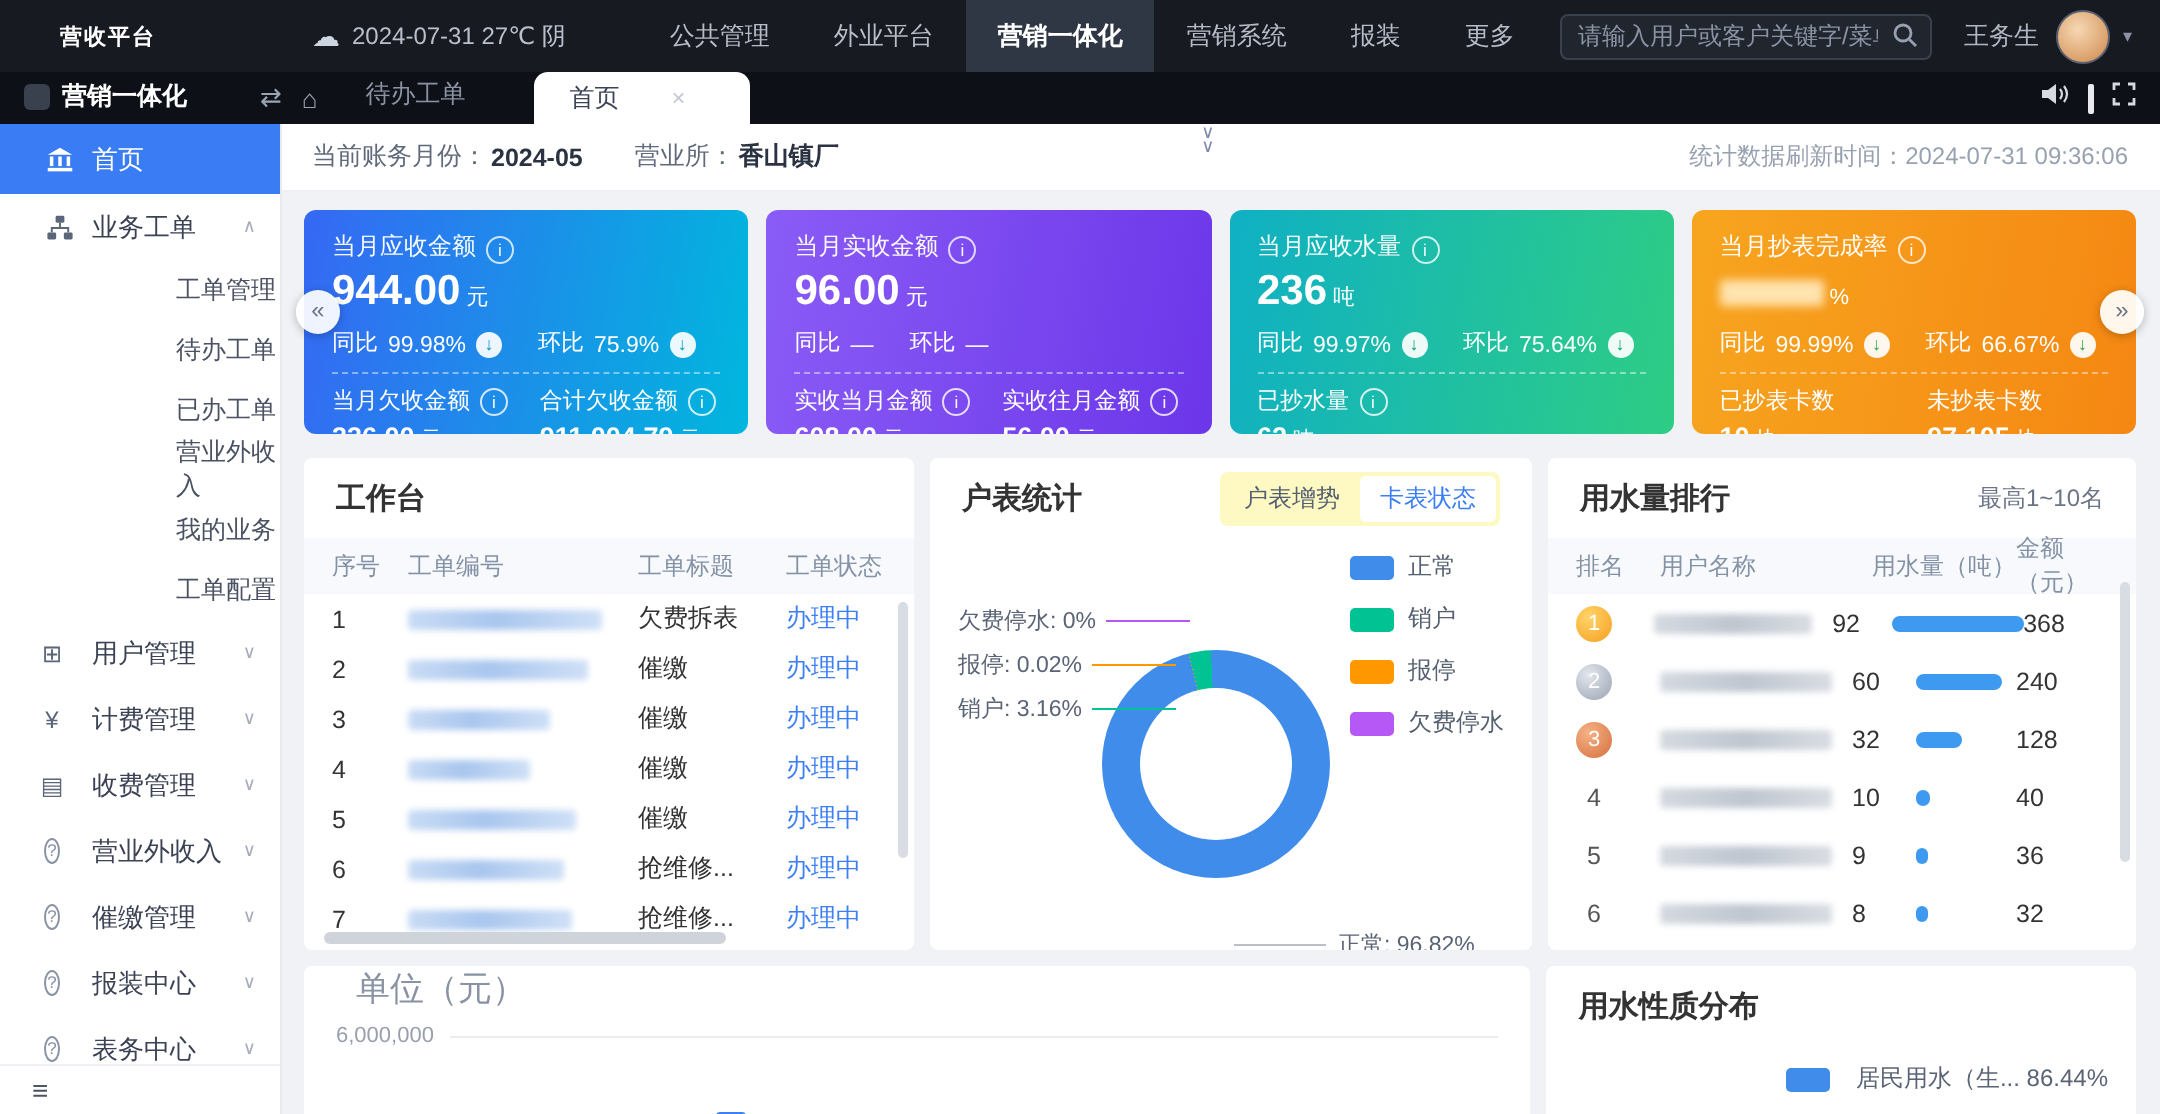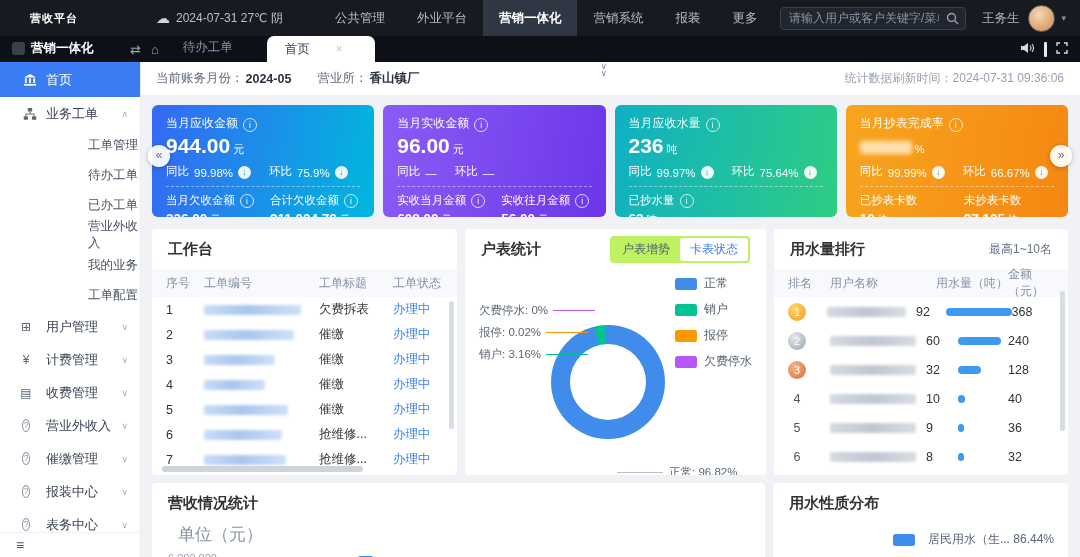--- a/index.html
+++ b/index.html
@@ -101,21 +101,21 @@
   .wb-row:nth-child(1) .blur-bar{width:92%;}
   .wb-row:nth-child(2) .blur-bar{width:86%;}
   .wb-row:nth-child(3) .blur-bar{width:68%;}
   .wb-row:nth-child(4) .blur-bar{width:58%;}
   .wb-row:nth-child(5) .blur-bar{width:80%;}
   .wb-row:nth-child(6) .blur-bar{width:74%;}
   .wb-row:nth-child(7) .blur-bar{width:78%;}
   .vscroll{position:absolute;width:5px;border-radius:3px;background:#d8dce3;cursor:pointer;}
   .hscroll{position:absolute;height:6px;border-radius:3px;background:#cfd4da;left:10px;bottom:3px;width:66%;cursor:pointer;}
   
-  .seg{display:flex;background:#bef264;border-radius:4px;padding:2px;}
+  .seg{display:flex;background:#fef9c3;border-radius:4px;padding:2px;}
   .seg-btn{font-size:12px;color:#556070;padding:3px 10px;border-radius:3px;cursor:pointer;white-space:nowrap;}
   .seg-btn.active{color:#3d7ff5;background:#fff;}
   .ms-body{position:relative;height:206px;}
   .donut{position:absolute;left:86px;top:56px;width:114px;height:114px;border-radius:50%;cursor:pointer;}
   .donut::after{content:"";position:absolute;inset:19px;background:#fff;border-radius:50%;}
   .legend{position:absolute;right:14px;top:6px;}
   .lg-item{display:flex;align-items:center;margin-bottom:9px;cursor:pointer;}
   .lg-swatch{width:22px;height:12px;border-radius:2.5px;margin-right:7px;flex:none;}
   .lg-label{font-size:12px;color:#556070;}
   .callouts{position:absolute;left:14px;top:34px;}
@@ -689,23 +689,20 @@
             </div>
 
         </div>
         <div class="vscroll" style="right:3px;top:62px;height:140px;"></div>
       </div>
 
     </div>
 
     <div class="bottom">
       <div class="panel">
-        <div class="panel-hd">
-            <span class="panel-title">营收情况统计</span>
-          </div>
         <div class="rev-unit">单位（元）</div>
         <div class="axis-row">
           <span class="axis-tick">6,000,000</span>
           <span class="axis-line"></span>
         </div>
         <div class="zoom-handle"></div>
       </div>
       <div class="panel">
         <div class="panel-hd">
             <span class="panel-title">用水性质分布</span>

